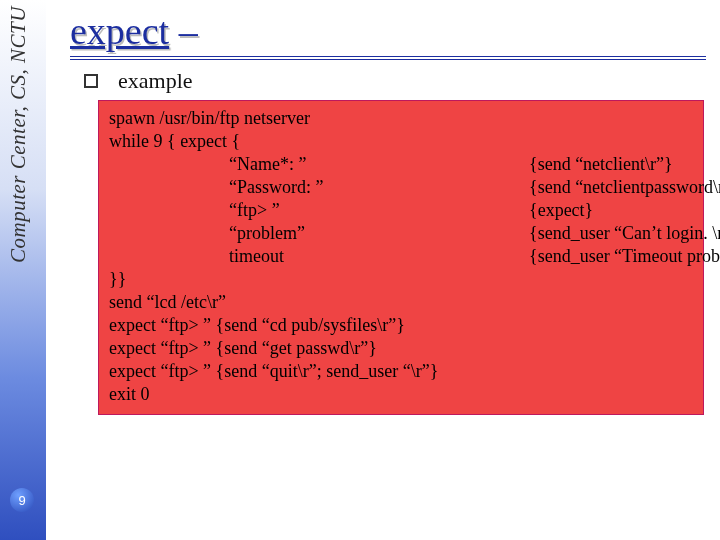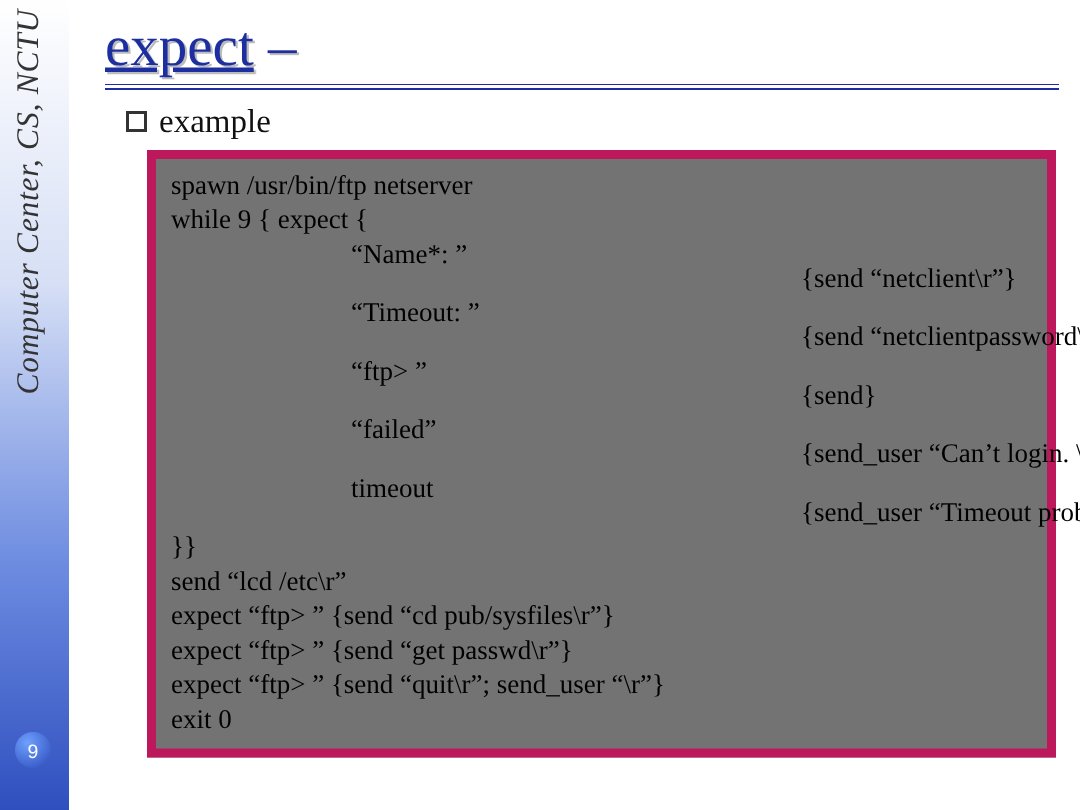--- a/index.html
+++ b/index.html
@@ -82,55 +82,54 @@
   }
   hr.rule {
     margin: 2px 0 8px 0;
     border: none;
     height: 4px;
     background: linear-gradient(to bottom, #1c2ea0 0 1px, #ffffff 1px 3px, #1c2ea0 3px 4px);
   }
   .bullet-row {
     display: flex;
     align-items: center;
-    gap: 8px;
+    gap: 20px;
     margin: 2px 0 6px 14px;
     font-size: 22px;
     color: #111;
   }
   .bullet-sq {
     width: 14px;
     height: 14px;
     border: 2px solid #333;
     box-sizing: border-box;
     display: inline-block;
   }
   .codebox {
     margin-left: 28px;
     margin-right: 2px;
-    background: #737373;
-    border: 6px solid #be185d;
+    background: #ef4444;
+    border: 1px solid #be185d;
     padding: 6px 10px 8px 10px;
     font-size: 18px;
     line-height: 1.28;
     color: #000;
   }
   .codeline {
     white-space: pre;
   }
   .cols {
     display: flex;
   }
   .col-left {
     white-space: pre;
     min-width: 300px;
   }
   .col-right {
     white-space: pre;
-    margin-top: 16px;
   }
   .indent1 { padding-left: 0; }
   .indent2 { padding-left: 120px; }
 </style>
 </head>
 <body>
 
 <div class="slide">
 
   <div class="sidebar">
@@ -156,29 +155,29 @@
 
     <div class="codebox">
       <div class="codeline indent1">spawn /usr/bin/ftp netserver</div>
       <div class="codeline indent1">while 9 { expect {</div>
 
       <div class="cols">
         <div class="col-left indent2">“Name*: ”</div>
         <div class="col-right">{send “netclient\r”}</div>
       </div>
       <div class="cols">
-        <div class="col-left indent2">“Timeout: ”</div>
+        <div class="col-left indent2">“Password: ”</div>
         <div class="col-right">{send “netclientpassword\r”}</div>
       </div>
       <div class="cols">
         <div class="col-left indent2">“ftp&gt; ”</div>
-        <div class="col-right">{send}</div>
+        <div class="col-right">{expect}</div>
       </div>
       <div class="cols">
-        <div class="col-left indent2">“failed”</div>
+        <div class="col-left indent2">“problem”</div>
         <div class="col-right">{send_user “Can’t login. \r”; exit 1}</div>
       </div>
       <div class="cols">
         <div class="col-left indent2">timeout</div>
         <div class="col-right">{send_user “Timeout problem. \r”; exit 2}</div>
       </div>
 
       <div class="codeline indent1">}}</div>
       <div class="codeline indent1">send “lcd /etc\r”</div>
       <div class="codeline indent1">expect “ftp&gt; ” {send “cd pub/sysfiles\r”}</div>

